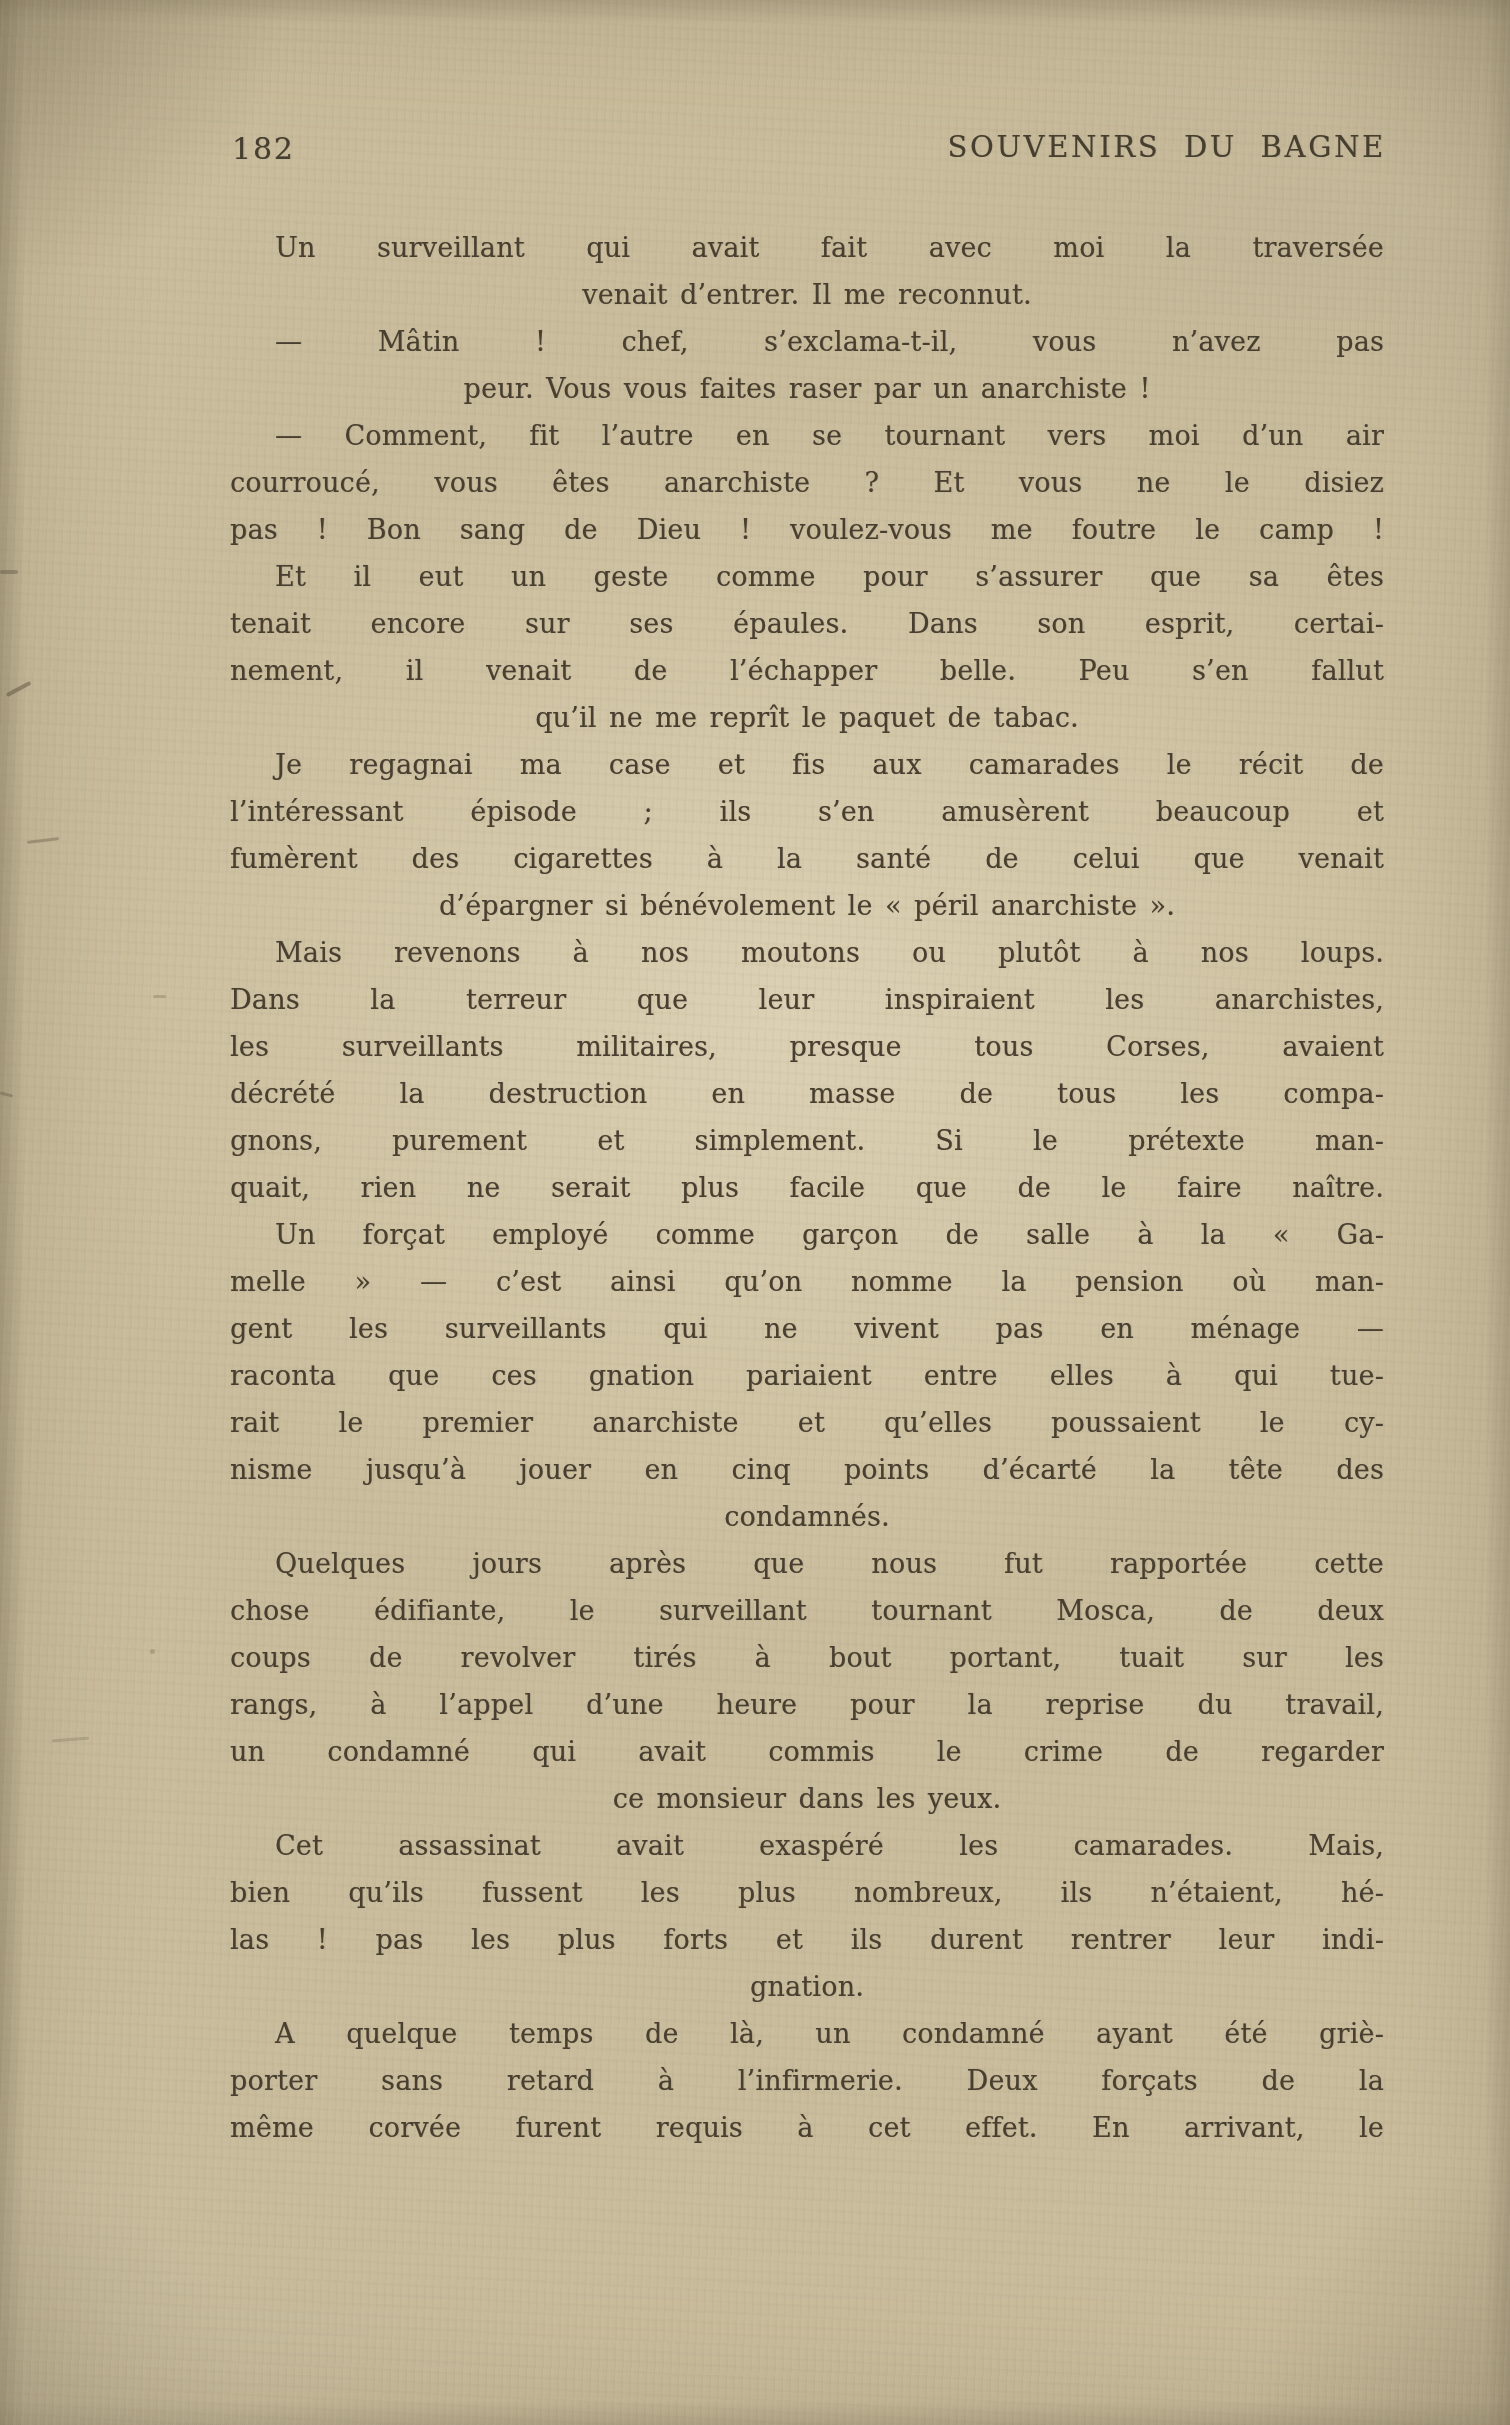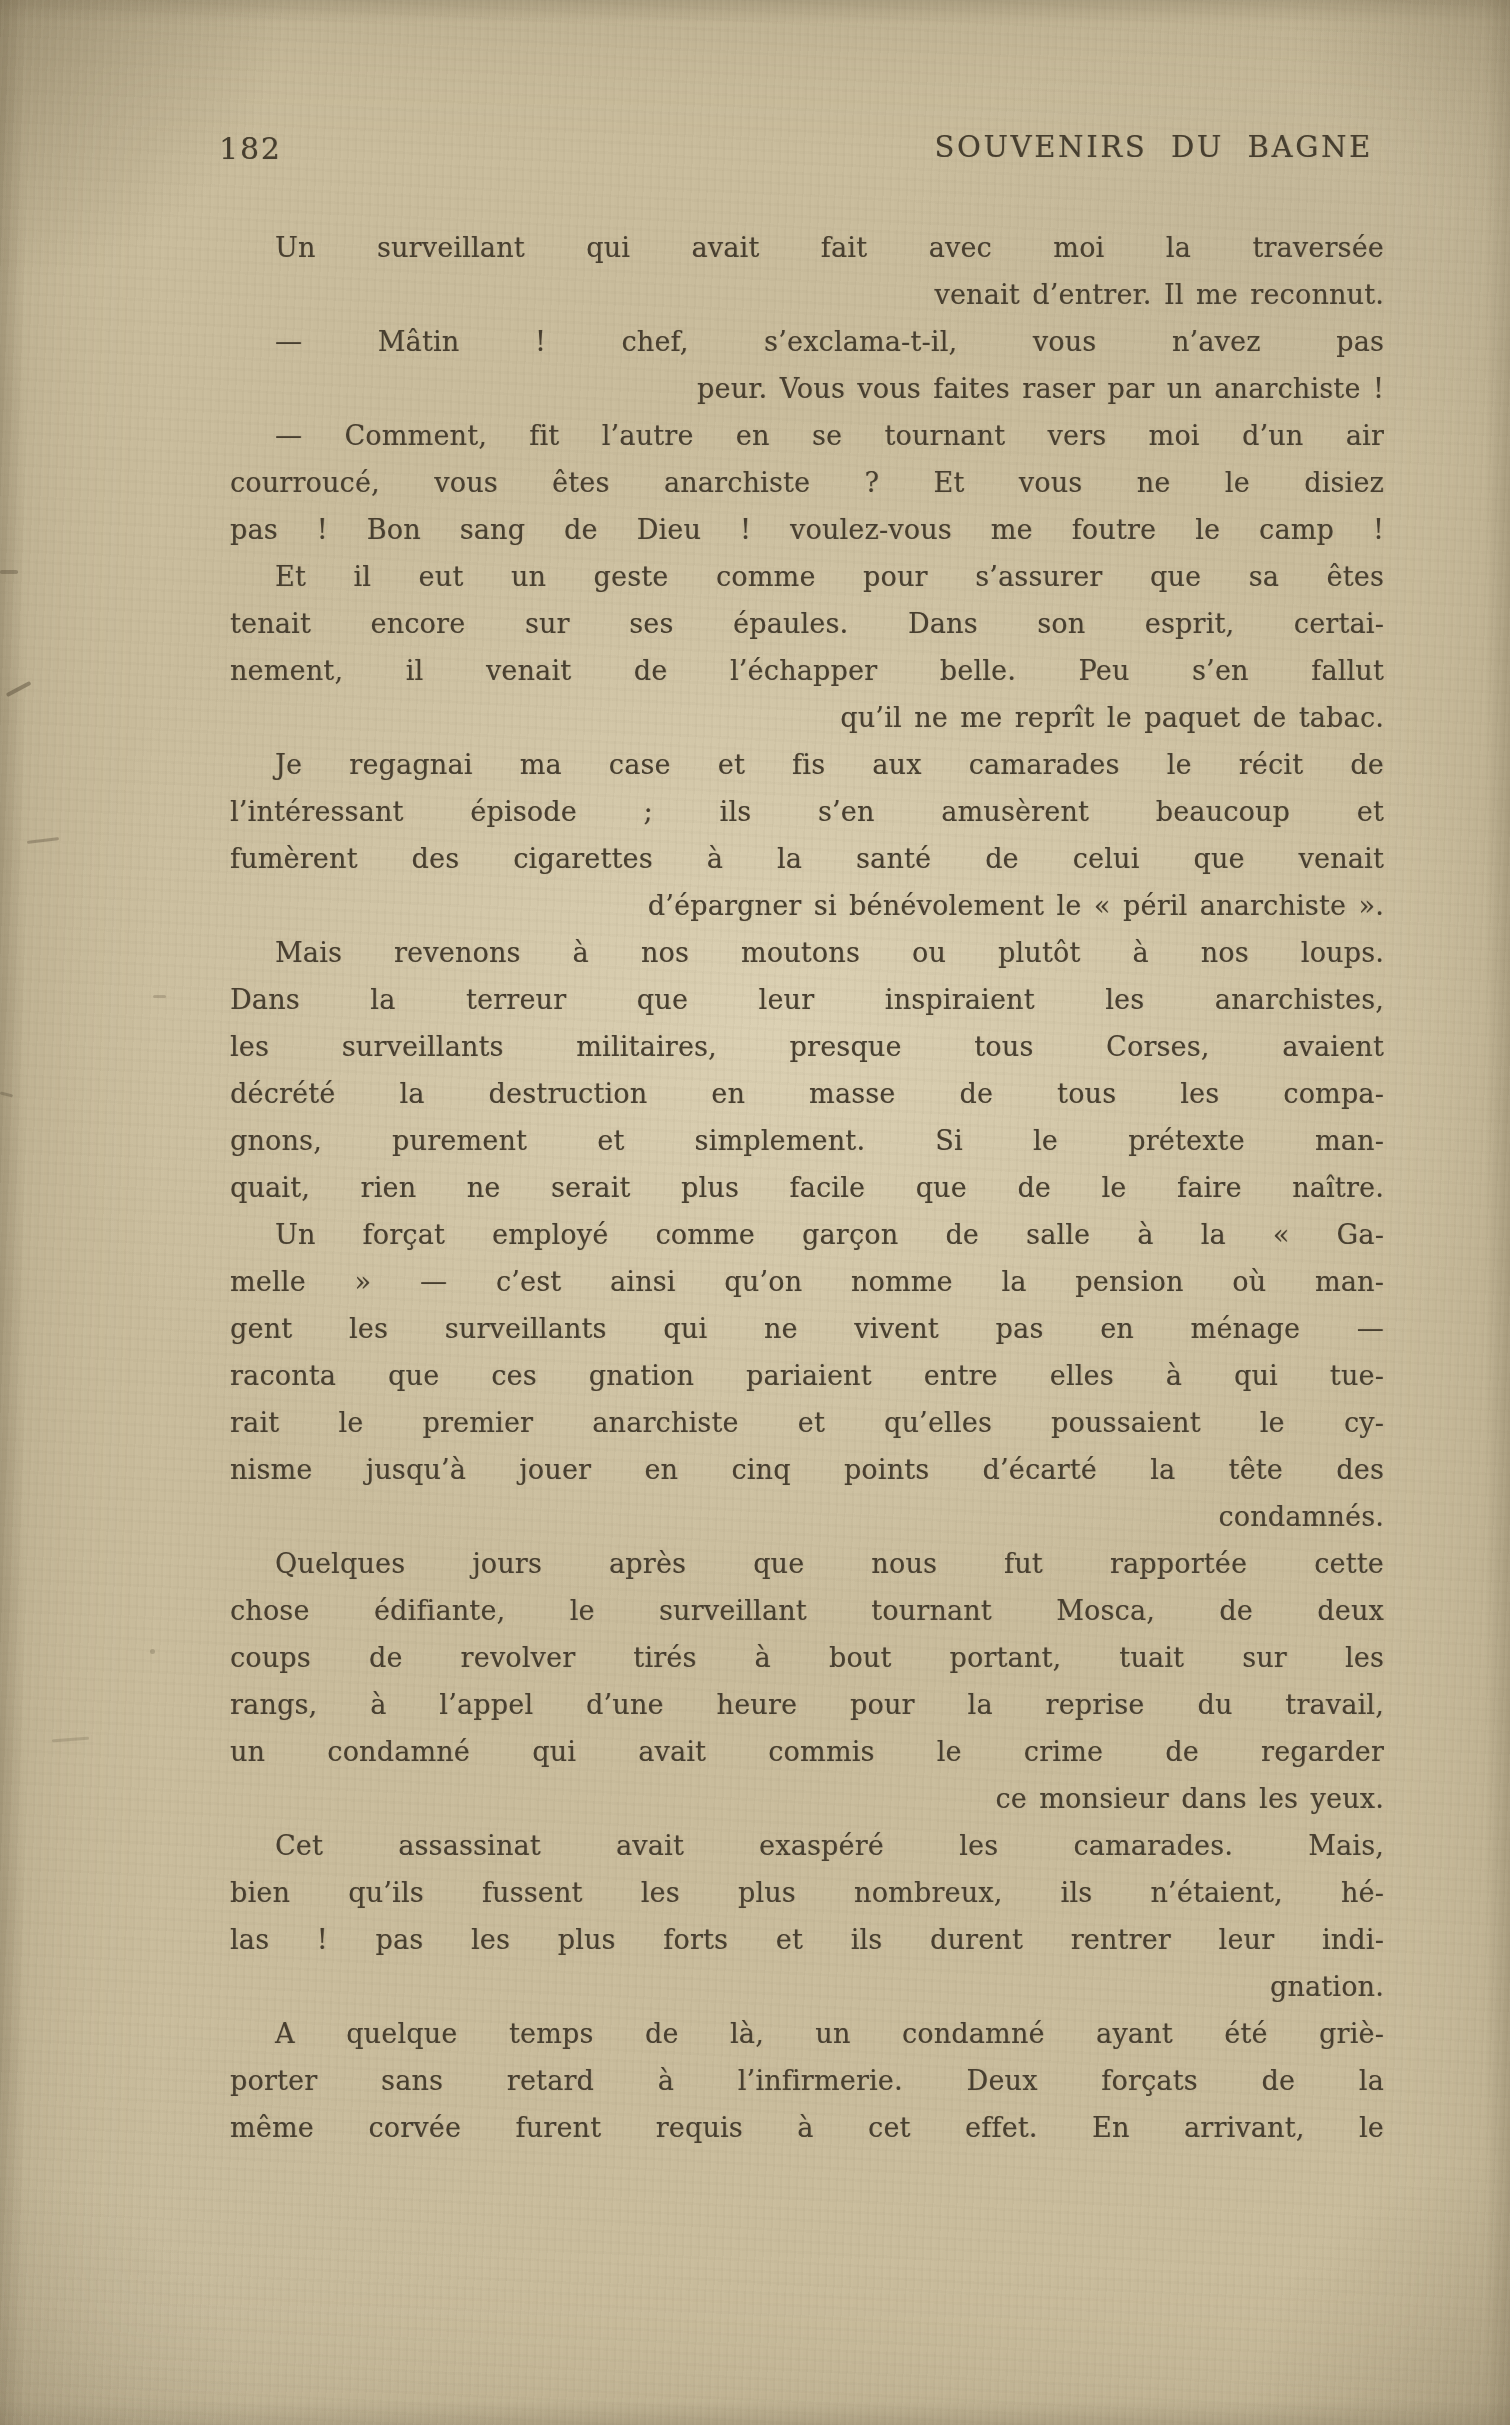--- a/index.html
+++ b/index.html
@@ -32,21 +32,21 @@
     content: "";
     position: absolute;
     inset: 0;
     pointer-events: none;
     background-image:
       repeating-linear-gradient(92deg, rgba(118,106,80,0.045) 0 1.8px, rgba(226,217,189,0.05) 1.8px 4.5px, rgba(0,0,0,0) 4.5px 8px),
       repeating-linear-gradient(3deg, rgba(118,106,80,0.035) 0 2.7px, rgba(0,0,0,0) 2.7px 10.7px);
   }
   .header {
     position: absolute;
-    left: 219px;
+    left: 232px;
     top: 130px;
     width: 1154px;
     height: 41px;
     text-shadow: 0.4px 0.4px 0.7px rgba(60,51,36,0.45);
   }
   .folio {
     position: absolute;
     left: 0;
     top: 0.9px;
     font-size: 30px;
@@ -72,21 +72,21 @@
     font-size: 27px;
     line-height: 47px;
     word-spacing: 3.6px;
     letter-spacing: 0.2px;
     color: #483f30;
     text-shadow: 0.4px 0.4px 0.7px rgba(62,53,38,0.40);
   }
   .line {
     height: 47px;
     overflow: hidden;
-    text-align: right;
+    text-align: center;
   }
   .line.j {
     text-align: justify;
     text-align-last: justify;
   }
   .line.indent {
     text-indent: 45px;
   }
   
   .mark {

